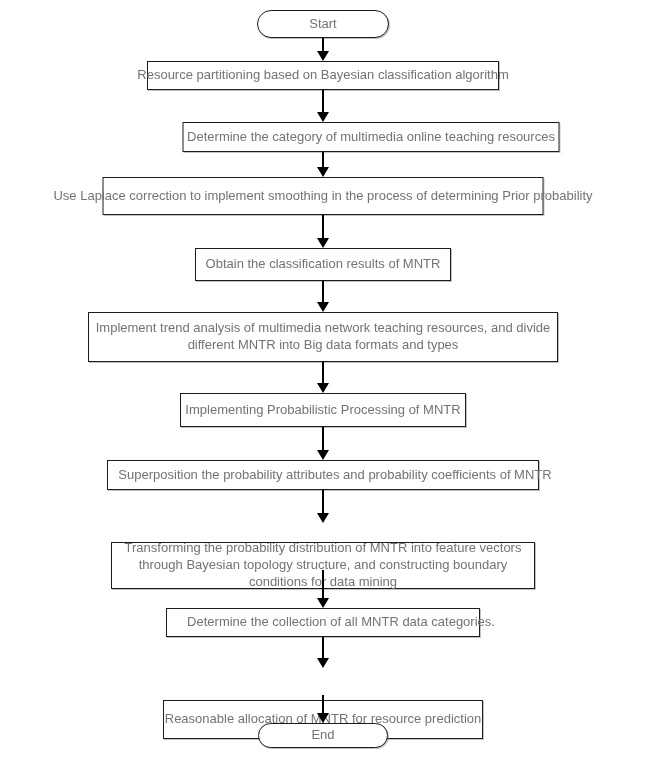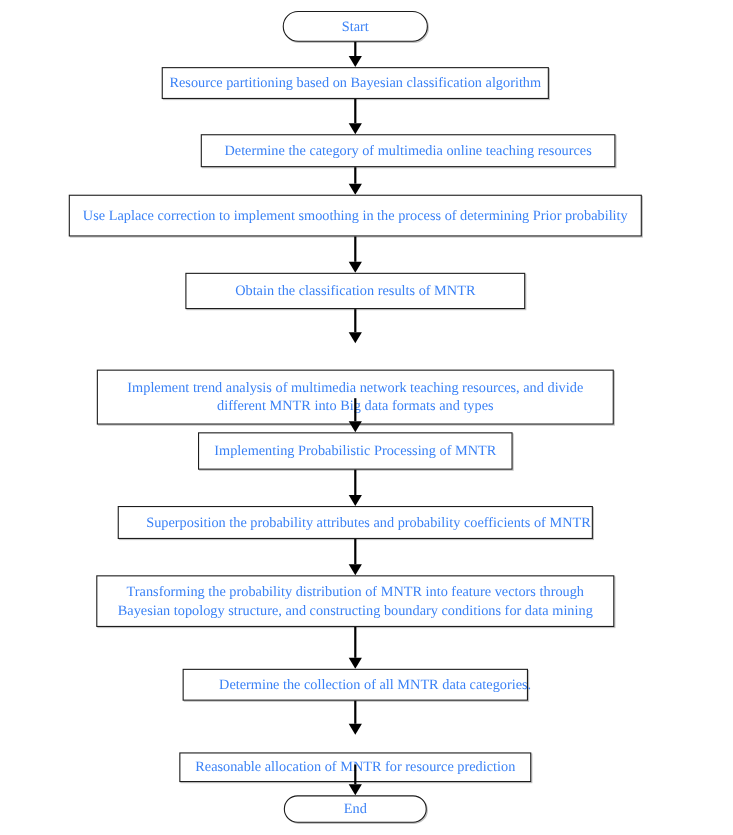--- a/index.html
+++ b/index.html
@@ -5,22 +5,22 @@
   html, body {
     margin: 0;
     padding: 0;
     background: #ffffff;
   }
   .canvas {
     position: relative;
     width: 666px;
     height: 759px;
     background: #ffffff;
-    font-family: Liberation Serif, serif;
-    color: #3b82f6;
+    font-family: Liberation Sans, sans-serif;
+    color: #737373;
     overflow: hidden;
   }
   .node {
     position: absolute;
     left: 323px;
     transform: translateX(-50%);
     box-sizing: border-box;
     display: flex;
     align-items: center;
     justify-content: center;
@@ -33,28 +33,28 @@
     padding: 1px 4px;
   }
   .one-line { white-space: nowrap; }
   .terminal {
     border-radius: 999px;
   }
   
   .n-start { top: 10px;  width: 132px; height: 28px; }
   .n-1     { top: 61px;  width: 352px; height: 29px; }
   .n-2     { top: 122px; width: 377px; height: 30px; margin-left: 48px; }
-  .n-3     { top: 177px; width: 521px; height: 38px; }
-  .n-4     { top: 248px; width: 309px; height: 33px; }
-  .n-5     { top: 312px; width: 470px; height: 50px; margin-top: 24px; }
+  .n-3     { top: 177px; width: 441px; height: 38px; }
+  .n-4     { top: 248px; width: 256px; height: 33px; }
+  .n-5     { top: 312px; width: 470px; height: 50px; }
   .n-6     { top: 393px; width: 286px; height: 34px; justify-content: center; }
   .n-7     { top: 460px; width: 432px; height: 30px; padding-left: 28px; }
-  .n-8     { top: 523px; width: 471px; height: 47px; }
+  .n-8     { top: 542px; width: 424px; height: 47px; }
   .n-9     { top: 608px; width: 314px; height: 29px; padding-left: 40px; }
-  .n-10    { top: 684px; width: 320px; height: 27px; }
+  .n-10    { top: 700px; width: 320px; height: 39px; }
   .n-end   { top: 723px; width: 130px; height: 25px; }
 
   .arrow {
     position: absolute;
     left: 323px;
     transform: translateX(-50%);
     width: 14px;
     display: flex;
     flex-direction: column;
     align-items: center;

